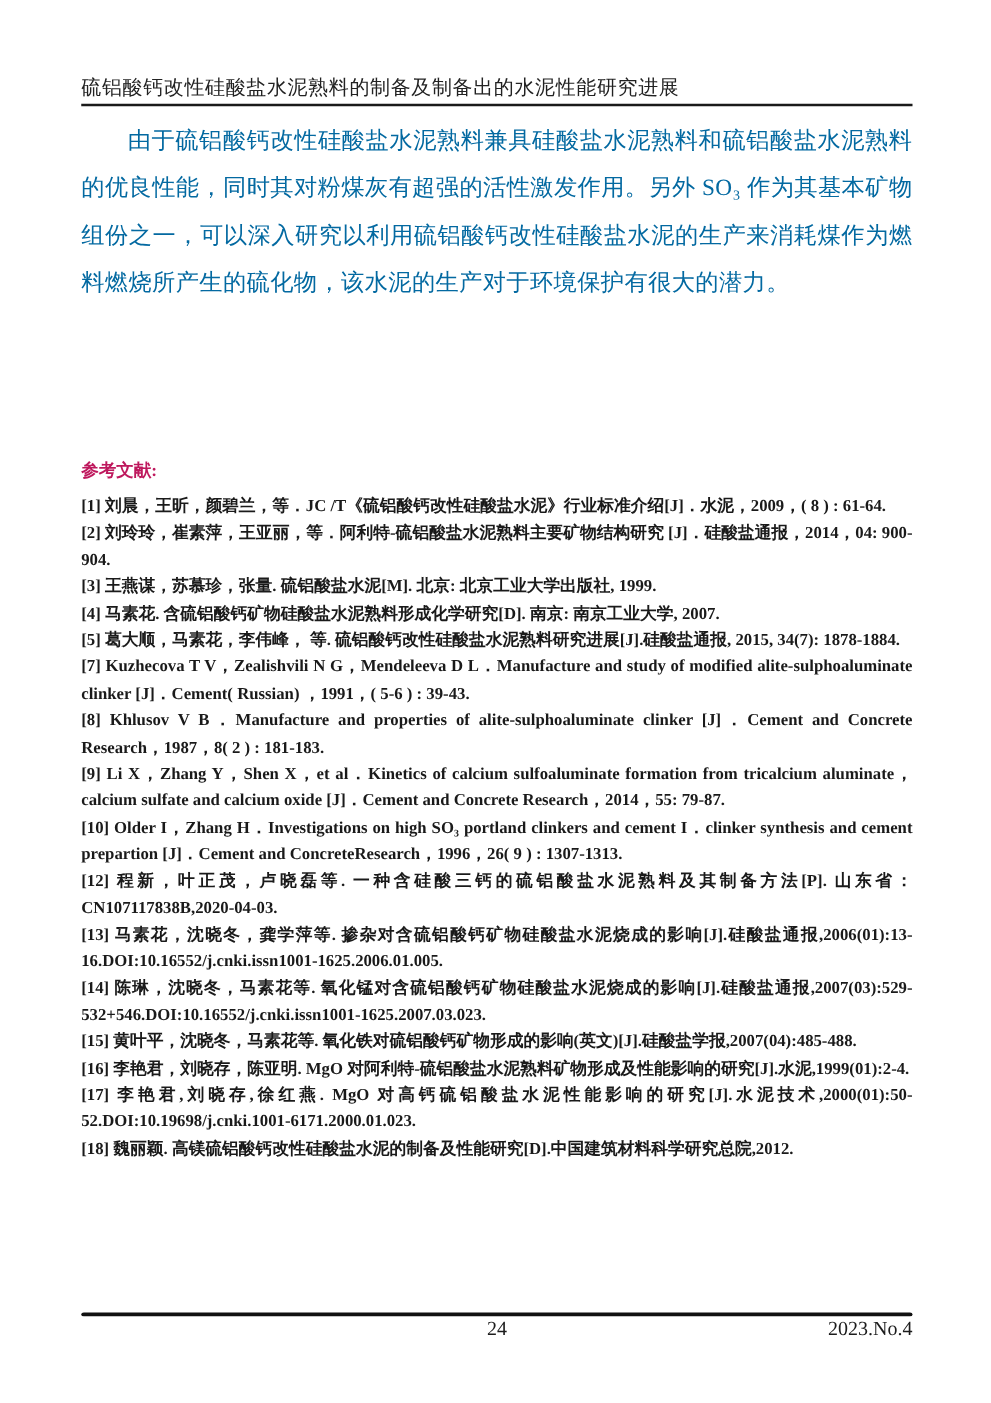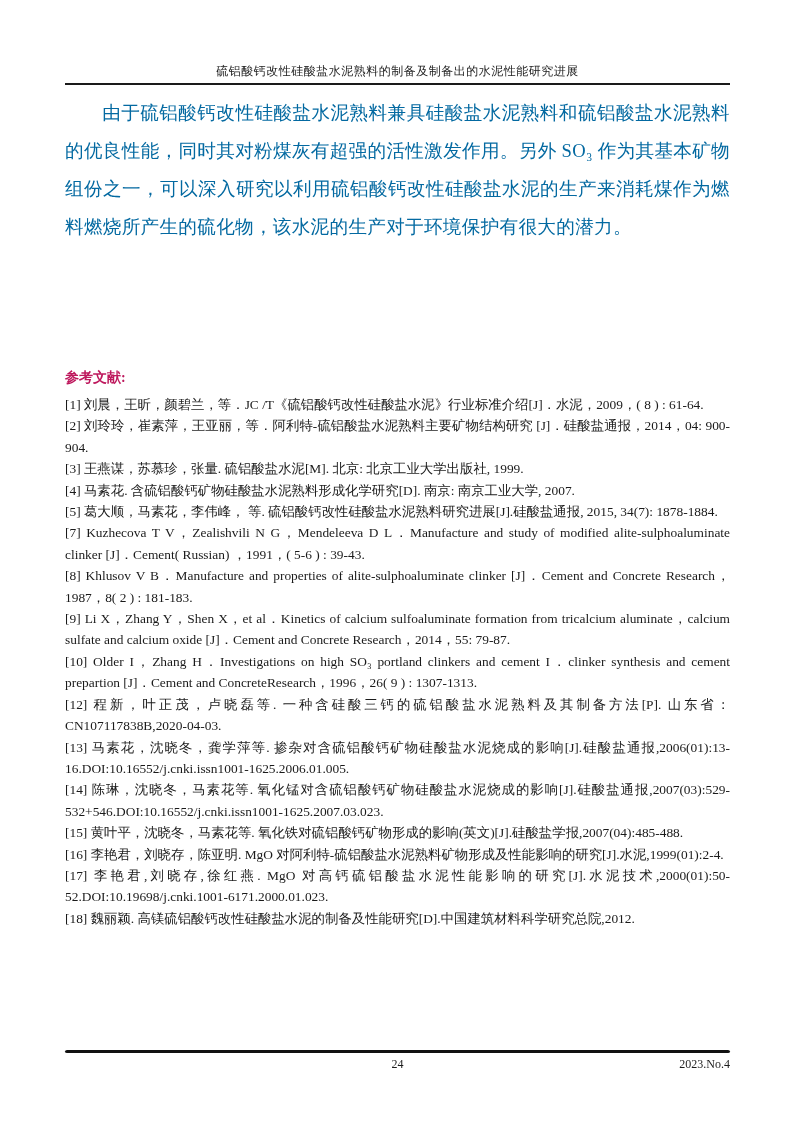--- a/index.html
+++ b/index.html
@@ -19,22 +19,21 @@
     box-sizing: border-box;
   }
   .content {
     position: absolute;
     left: 65px;
     width: 665px;
     top: 0;
   }
   .header-title {
     padding-top: 62px;
-    text-align: center;
-    font-size: 12px;
+    font-size: 16px;
     line-height: 18px;
     letter-spacing: 0.5px;
     color: #222222;
   }
   .header-rule {
     margin-top: 3px;
     border-bottom: 2px solid #1a1a1a;
     height: 0;
   }
   .body-paragraph {
@@ -55,40 +54,41 @@
     font-size: 14px;
     line-height: 20px;
     margin-bottom: 6px;
     color: #be185d;
   }
   .ref-list {
     font-size: 13.4px;
     line-height: 21.4px;
     text-align: justify;
     color: #1a1a1a;
+    font-weight: bold;
   }
   .ref-item {
     margin: 0;
   }
   .footer {
     position: absolute;
     left: 65px;
     width: 665px;
     top: 1050px;
   }
   .footer-rule {
     height: 3px;
     background: #111111;
     border-radius: 2px / 50%;
   }
   .footer-row {
     position: relative;
     height: 18px;
     margin-top: 2px;
-    font-size: 12px;
+    font-size: 16px;
     line-height: 18px;
   }
   .page-number {
     position: absolute;
     left: 0;
     right: 0;
     text-align: center;
   }
   .issue {
     position: absolute;

